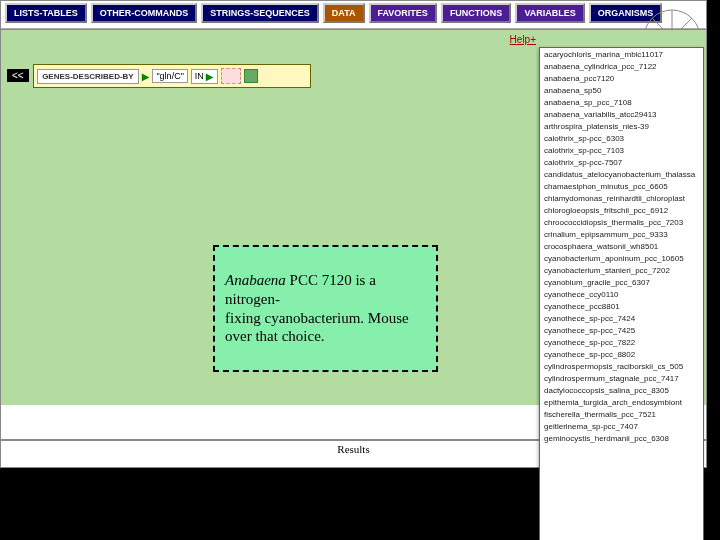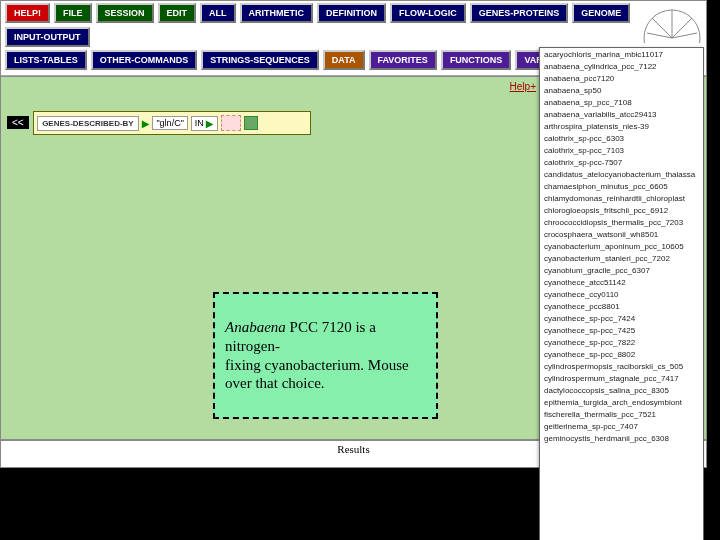--- a/index.html
+++ b/index.html
@@ -33,33 +33,20 @@
   .dropdown-scroll::-webkit-scrollbar-thumb { background: #ccc; border: 1px solid #888; }
   .dd-item { font-size: 8px; font-family: Verdana, sans-serif; padding: 1.5px 4px; cursor: pointer; color: #222; white-space: nowrap; overflow: hidden; }
   .results { position: absolute; left: 0; bottom: 0; width: 100%; height: 28px; background: #fff; border-top: 2px solid #888; text-align: center; font-size: 11px; padding-top: 2px; font-family: serif; }
   .tri { color: #080; font-size: 10px; }
 </style>
 </head>
 <body>
 
 <div class="app">
   <div class="toolbar">
-    <div class="menu-row" id="menu-row-1">
-        <span class="menu-btn red">HELP!</span>
-        <span class="menu-btn green">FILE</span>
-        <span class="menu-btn green">SESSION</span>
-        <span class="menu-btn green">EDIT</span>
-        <span class="menu-btn teal">ALL</span>
-        <span class="menu-btn teal">ARITHMETIC</span>
-        <span class="menu-btn teal">DEFINITION</span>
-        <span class="menu-btn teal">FLOW-LOGIC</span>
-        <span class="menu-btn teal">GENES-PROTEINS</span>
-        <span class="menu-btn teal">GENOME</span>
-        <span class="menu-btn teal">INPUT-OUTPUT</span>
-      </div>
     <div class="menu-row" id="menu-row-2">
         <span class="menu-btn teal">LISTS-TABLES</span>
         <span class="menu-btn teal">OTHER-COMMANDS</span>
         <span class="menu-btn teal">STRINGS-SEQUENCES</span>
         <span class="menu-btn orange">DATA</span>
         <span class="menu-btn black">FAVORITES</span>
         <span class="menu-btn black">FUNCTIONS</span>
         <span class="menu-btn black">VARIABLES</span>
         <span class="menu-btn blue">ORGANISMS</span>
       </div>
@@ -110,25 +97,25 @@
         <div class="dd-item">anabaena_variabilis_atcc29413</div>
         <div class="dd-item">arthrospira_platensis_nies-39</div>
         <div class="dd-item">calothrix_sp-pcc_6303</div>
         <div class="dd-item">calothrix_sp-pcc_7103</div>
         <div class="dd-item">calothrix_sp-pcc-7507</div>
         <div class="dd-item">candidatus_atelocyanobacterium_thalassa</div>
         <div class="dd-item">chamaesiphon_minutus_pcc_6605</div>
         <div class="dd-item">chlamydomonas_reinhardtii_chloroplast</div>
         <div class="dd-item">chlorogloeopsis_fritschii_pcc_6912</div>
         <div class="dd-item">chroococcidiopsis_thermalis_pcc_7203</div>
+        <div class="dd-item">crinalium_epipsammum_pcc_9333</div>
         <div class="dd-item">crocosphaera_watsonii_wh8501</div>
         <div class="dd-item">cyanobacterium_aponinum_pcc_10605</div>
         <div class="dd-item">cyanobacterium_stanieri_pcc_7202</div>
         <div class="dd-item">cyanobium_gracile_pcc_6307</div>
-        <div class="dd-item">cyanothece_atcc51142</div>
         <div class="dd-item">cyanothece_ccy0110</div>
         <div class="dd-item">cyanothece_pcc8801</div>
         <div class="dd-item">cyanothece_sp-pcc_7424</div>
         <div class="dd-item">cyanothece_sp-pcc_7425</div>
         <div class="dd-item">cyanothece_sp-pcc_7822</div>
         <div class="dd-item">cyanothece_sp-pcc_8802</div>
         <div class="dd-item">cylindrospermopsis_raciborskii_cs_505</div>
         <div class="dd-item">cylindrospermum_stagnale_pcc_7417</div>
         <div class="dd-item">dactylococcopsis_salina_pcc_8305</div>
         <div class="dd-item">epithemia_turgida_arch_endosymbiont</div>

